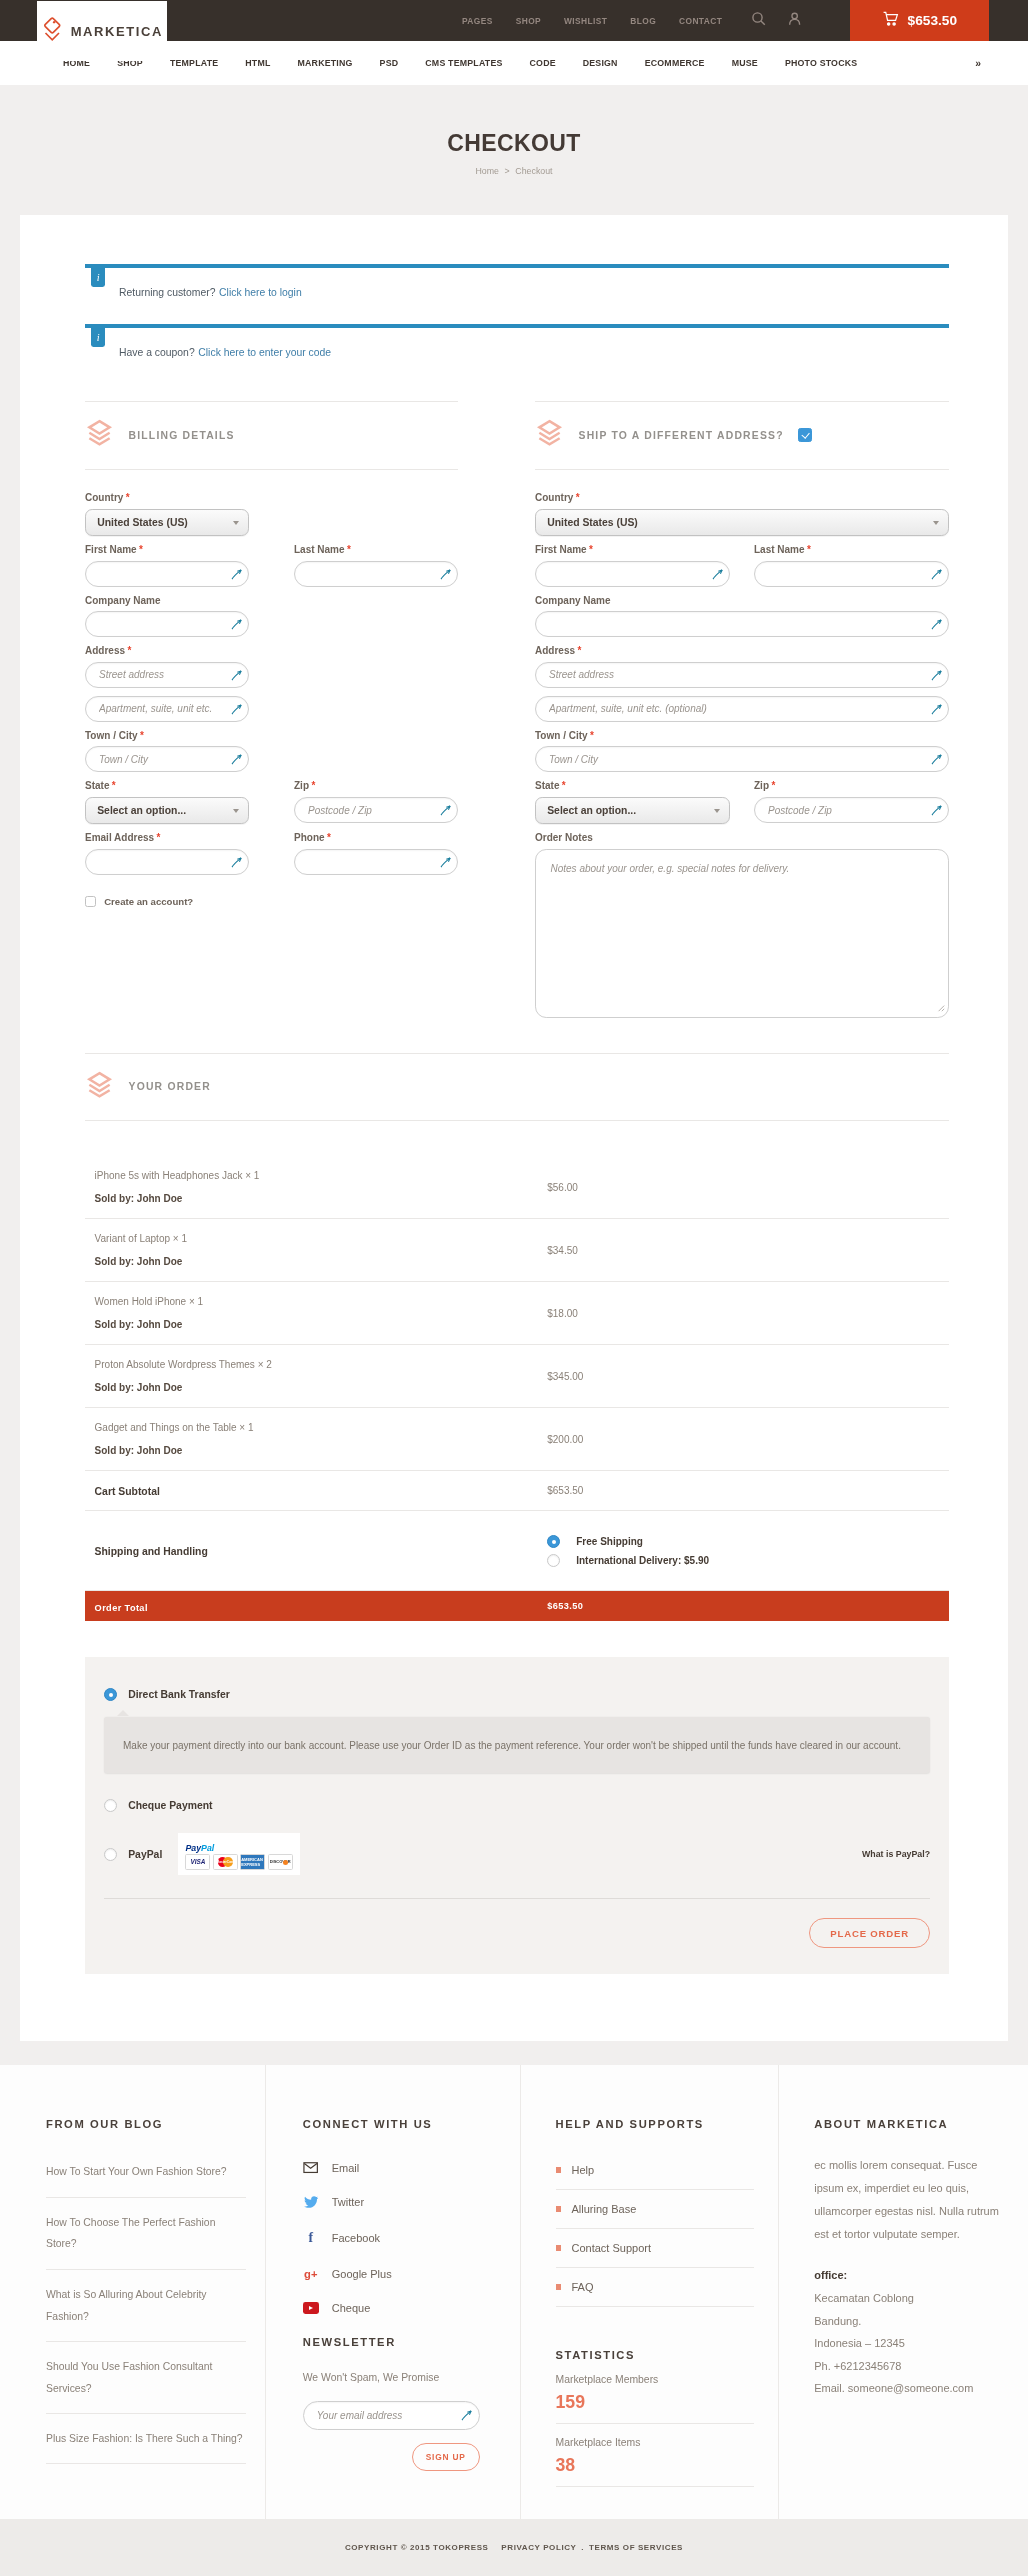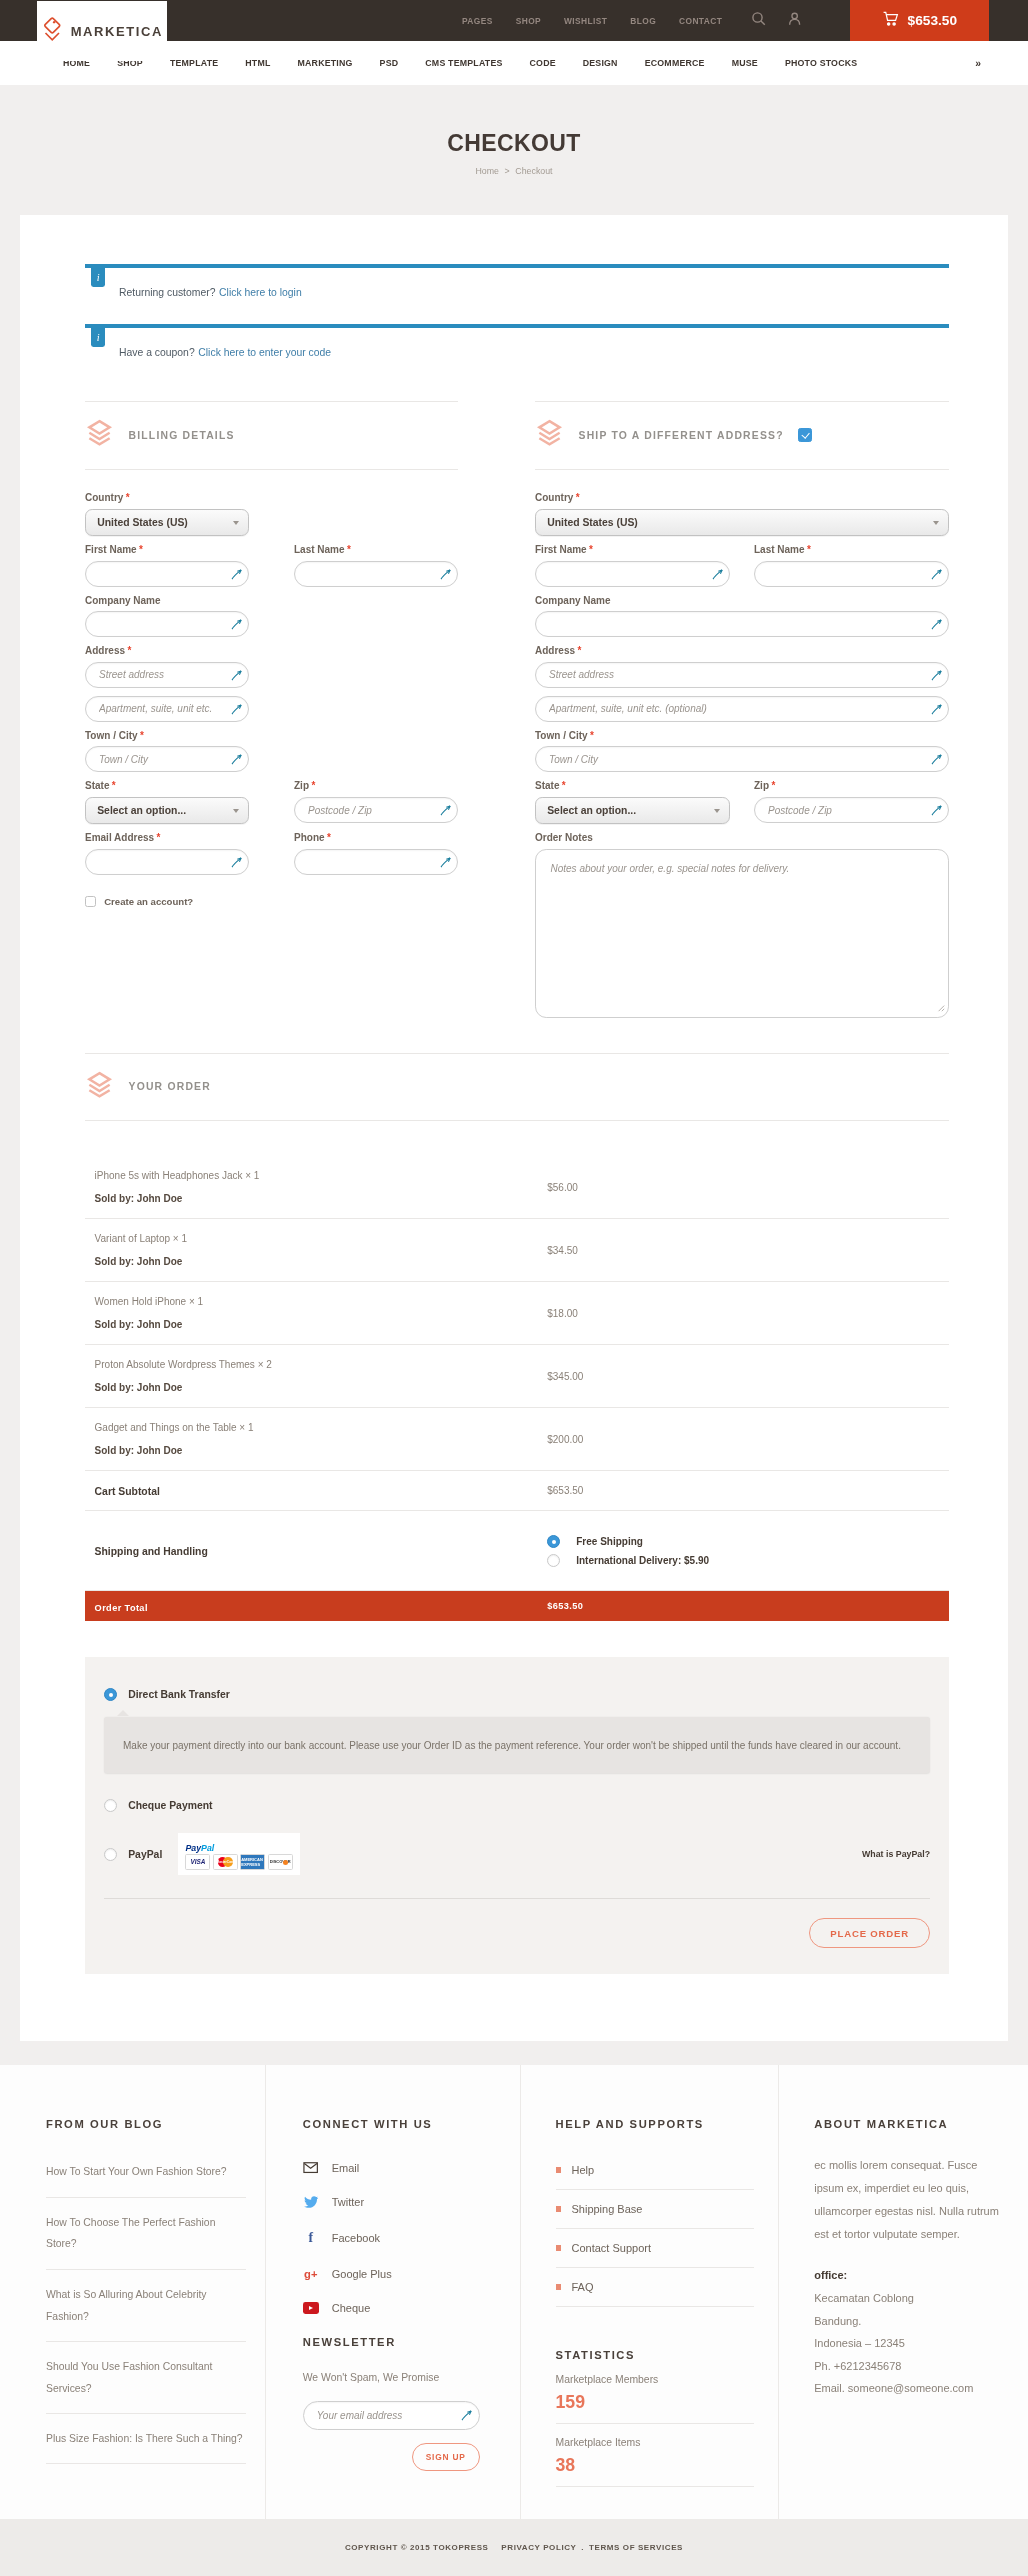--- a/index.html
+++ b/index.html
@@ -706,21 +706,21 @@
 
   <div class="fcol fcol3">
     <div class="fhead">HELP AND SUPPORTS</div>
     <div class="help-list">
       <div class="help-item clickable">
         <span class="bullet"></span>
         <span class="help-label">Help</span>
       </div>
       <div class="help-item clickable">
         <span class="bullet"></span>
-        <span class="help-label">Shipping Base</span>
+        <span class="help-label">Alluring Base</span>
       </div>
       <div class="help-item clickable">
         <span class="bullet"></span>
         <span class="help-label">Contact Support</span>
       </div>
       <div class="help-item clickable">
         <span class="bullet"></span>
         <span class="help-label">FAQ</span>
       </div>
     </div>

